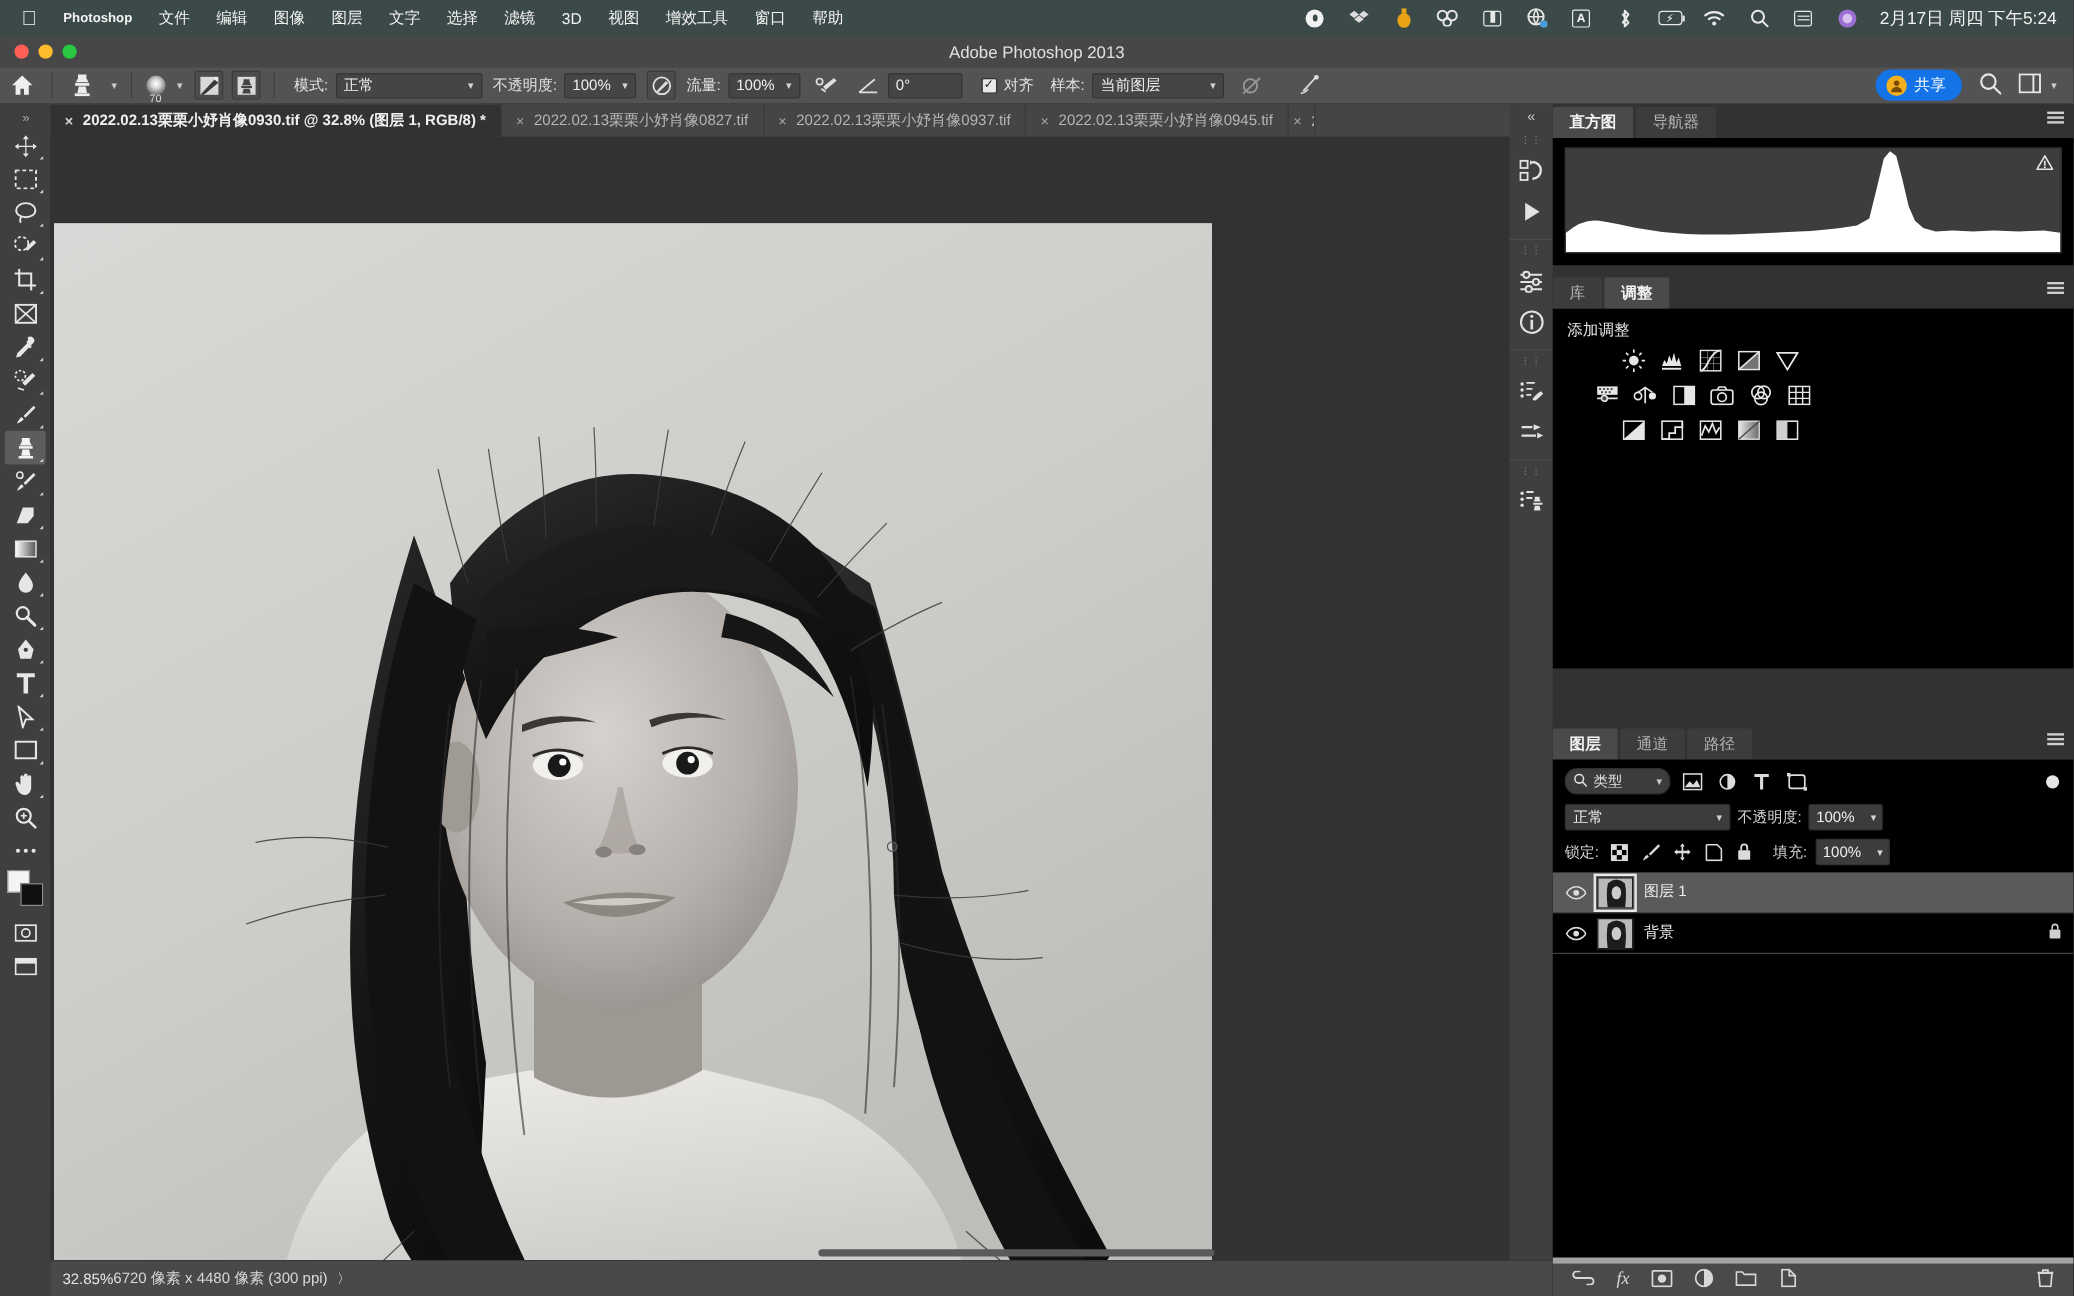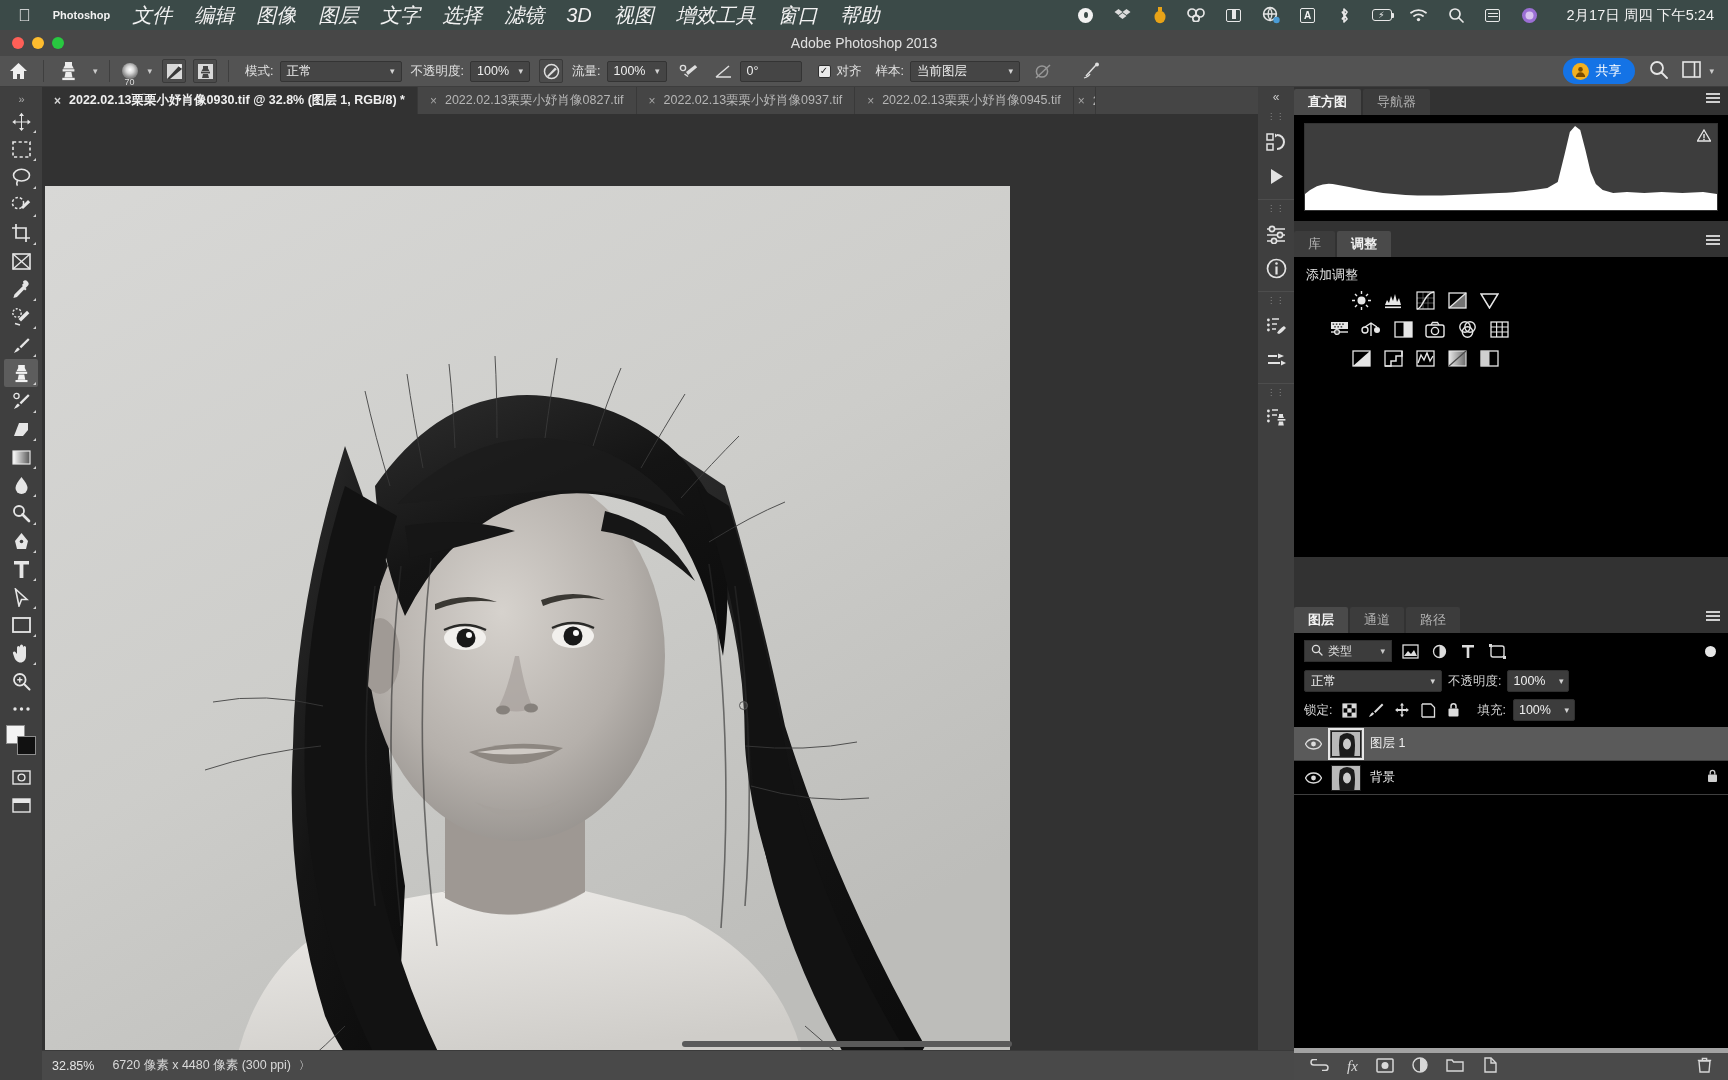--- a/index.html
+++ b/index.html
@@ -12,24 +12,24 @@
   #app{position:relative;width:1728px;height:1080px;}
 
   
   .macbar{
     position:absolute;top:0;left:0;width:1728px;height:30px;
     background:#3b4a48;display:flex;align-items:center;
     font-size:15px;color:#f2f2f2;
   }
   .macbar .apple{margin-left:18px;font-size:17px;line-height:1;}
   .macbar .app-name{font-weight:bold;margin-left:22px;font-size:11px;}
-  .macbar .mitem{margin-left:22px;font-size:20px;white-space:nowrap;font-style:italic;}
+  .macbar .mitem{margin-left:22px;font-size:13px;white-space:nowrap;}
   .macbar .right{margin-left:auto;display:flex;align-items:center;gap:17px;margin-right:14px;}
   .macbar .right .sicon{width:20px;height:20px;display:flex;align-items:center;justify-content:center;}
-  .macbar .clock{font-size:14.5px;white-space:nowrap;margin-left:10px;}
+  .macbar .clock{font-size:14.5px;white-space:nowrap;margin-left:0;}
   .dot-ic{width:15px;height:15px;border-radius:50%;background:#f2f2f2;position:relative;}
   .dot-ic::after{content:"";position:absolute;inset:4.5px 5.5px;background:#3b4a48;border-radius:50%;}
   .sq-ic{width:15px;height:13px;border:1.8px solid #e8e8e8;border-radius:2px;}
   .sq-ic::after{content:"";display:block;width:4px;height:9px;background:#e8e8e8;margin:0 auto;}
   .boxA{width:15px;height:15px;border:1.6px solid #e8e8e8;border-radius:2px;font-size:10px;display:flex;align-items:center;justify-content:center;font-weight:bold;}
   .bat{width:22px;height:12px;border:1.6px solid #e8e8e8;border-radius:3px;position:relative;display:flex;align-items:center;justify-content:center;}
   .bat::after{content:"";position:absolute;right:-3.5px;top:3px;width:2px;height:5px;background:#e8e8e8;border-radius:0 1px 1px 0;}
   .bat .bolt{font-size:9px;line-height:1;}
   .ctr{width:15px;height:13px;border:1.6px solid #e8e8e8;border-radius:2px;display:flex;flex-direction:column;justify-content:space-evenly;padding:1.5px;}
   .ctr i{display:block;height:1.6px;background:#e8e8e8;}
@@ -96,21 +96,21 @@
   .doc{position:absolute;left:3px;top:72px;width:965px;height:880px;overflow:hidden;background:#c9c9c9;}
   .vscroll{position:absolute;right:2px;top:250px;width:7px;height:420px;background:#5a5a5a;border-radius:4px;}
   .hscroll{position:absolute;left:640px;bottom:3px;height:6px;width:330px;background:#5a5a5a;border-radius:4px;}
   .cursor-ring{position:absolute;left:697px;top:587px;width:9px;height:9px;border:1px solid #555;border-radius:50%;background:rgba(255,255,255,.12);}
 
   .statusbar{
     position:absolute;left:42px;bottom:0;width:1252px;height:30px;background:#494949;
     display:flex;align-items:center;font-size:12.5px;color:#e6e6e6;border-top:1px solid #3a3a3a;
   }
   .statusbar .zoomv{margin-left:10px;}
-  .statusbar .dims{margin-left:18px;color:#d9d9d9;}
+  .statusbar .dims{color:#d9d9d9;}
   .statusbar .arrow{margin-left:8px;font-size:11px;}
 
   
   .iconrail{position:absolute;top:87px;left:1258px;width:36px;bottom:30px;background:#3f3f3f;display:flex;flex-direction:column;align-items:center;}
   .rail-collapse{font-size:12px;color:#c9c9c9;margin:3px 0 4px;}
   .rail-group{width:36px;display:flex;flex-direction:column;align-items:center;padding:6px 0;border-bottom:1px solid #4d4d4d;}
   .rail-grip{font-size:8px;color:#8d8d8d;letter-spacing:1px;line-height:6px;margin-bottom:5px;}
   .rail-ic{width:30px;height:34px;display:flex;align-items:center;justify-content:center;color:#e0e0e0;}
 
   .rightpanel{position:absolute;top:87px;left:1294px;width:434px;bottom:0;background:#323232;}
@@ -128,21 +128,21 @@
   .warn{position:absolute;right:6px;top:5px;color:#ddd;font-size:12px;}
 
   
   .adj-title{font-size:13px;color:#e4e4e4;padding:9px 12px 6px;}
   .adj-grid{padding:0 12px 12px;}
   .adj-row{display:flex;gap:10px;margin-bottom:9px;padding-left:44px;}
   .adj-ic{width:22px;height:20px;display:flex;align-items:center;justify-content:center;color:#e6e6e6;}
 
   
   .lay-toolrow{display:flex;align-items:center;gap:7px;padding:7px 10px 5px;}
-  .lay-filter{flex:0 0 auto;width:88px;height:22px;background:#3c3c3c;border:1px solid #2f2f2f;border-radius:0;display:flex;align-items:center;gap:5px;padding:0 6px;font-size:12px;color:#e2e2e2;}
+  .lay-filter{flex:0 0 auto;width:88px;height:22px;background:#3c3c3c;border:1px solid #2f2f2f;border-radius:10px;display:flex;align-items:center;gap:5px;padding:0 6px;font-size:12px;color:#e2e2e2;}
   .lay-ficon{width:22px;height:20px;display:flex;align-items:center;justify-content:center;color:#dcdcdc;}
   .toggle-dot{width:11px;height:11px;border-radius:50%;background:#e6e6e6;margin-left:auto;margin-right:2px;}
   .blendrow{display:flex;align-items:center;gap:6px;padding:3px 10px 4px;font-size:12.5px;}
   .blend-sel{width:138px;height:22px;background:#3c3c3c;border:1px solid #2f2f2f;border-radius:2px;display:flex;align-items:center;justify-content:space-between;padding:0 6px;color:#eee;}
   .num-sel{width:62px;height:22px;background:#3c3c3c;border:1px solid #2f2f2f;border-radius:2px;display:flex;align-items:center;justify-content:space-between;padding:0 5px;color:#eee;}
   .lockrow{display:flex;align-items:center;gap:9px;padding:3px 10px 6px;font-size:12.5px;}
   .lock-ic{width:17px;height:17px;display:flex;align-items:center;justify-content:center;color:#dcdcdc;}
   .layer-row{display:flex;align-items:center;gap:9px;height:34px;padding:0 10px;border-bottom:1px solid #3f3f3f;}
   .layer-row.selected{background:#5a5a5a;}
   .eye{width:18px;display:flex;align-items:center;justify-content:center;color:#dcdcdc;}

